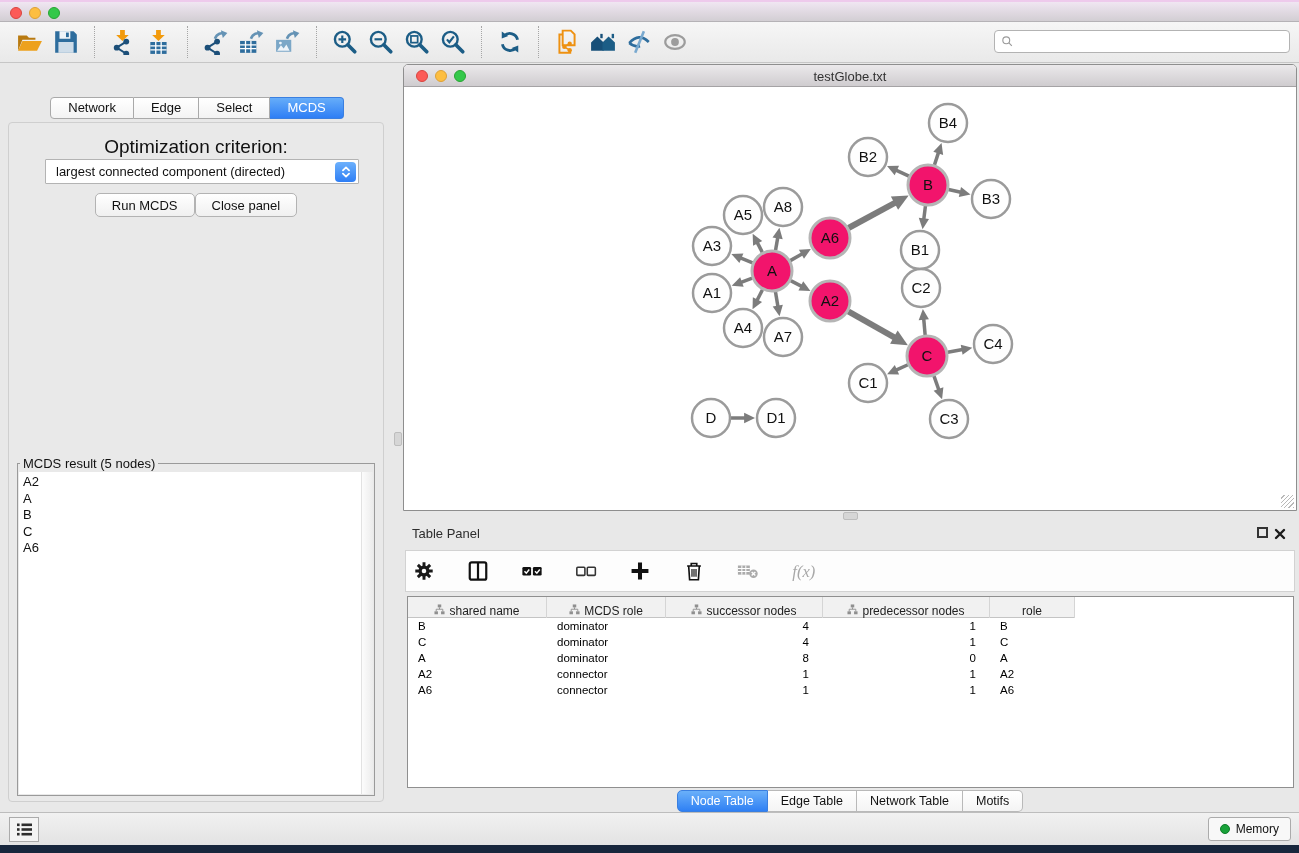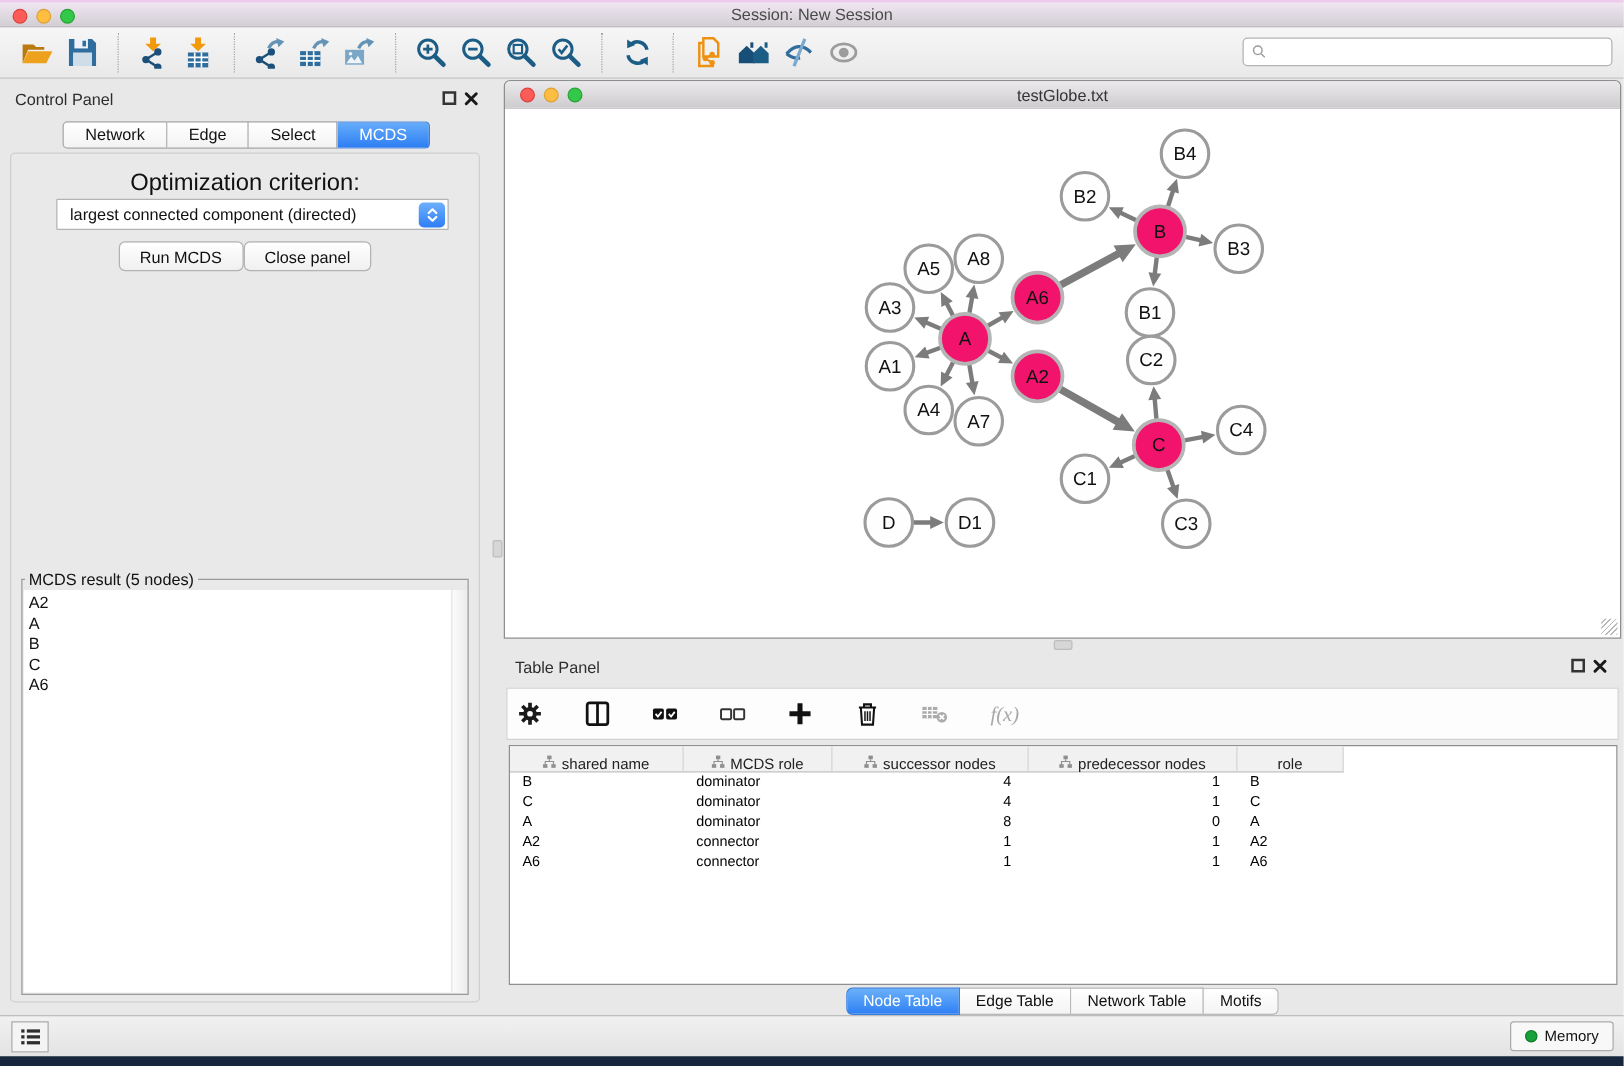--- a/index.html
+++ b/index.html
@@ -111,21 +111,20 @@
 </style>
 </head>
 <body>
 
 <div id="app">
 
   <div class="titlebar">
     <span class="light red" style="left:10px"></span>
     <span class="light yellow" style="left:29px"></span>
     <span class="light green" style="left:48px"></span>
-    <div class="title">Session: New Session</div>
   </div>
 
   <div class="toolbar">
     <div class="searchbox">
       <svg viewBox="0 0 24 24">
           <circle cx="10" cy="10" r="5.5" fill="none" stroke="#9a9a9a" stroke-width="1.8"></circle>
           <path d="M14.3 14.3l4.6 4.6" stroke="#9a9a9a" stroke-width="1.8"></path>
         </svg>
       <input type="text" placeholder="" style="">
     </div>
@@ -266,29 +265,20 @@
       </div>
       <div class="tbtn">
         <svg viewBox="0 0 24 24">
           <ellipse cx="12" cy="12" rx="9" ry="6.3" fill="none" stroke="#9c9c9c" stroke-width="2"></ellipse>
           <circle cx="12" cy="12" r="3.6" fill="#9c9c9c"></circle>
         </svg>
       </div>
     </div>
 
   <div class="cpanel">
-    <div class="panel-head">
-      <span class="panel-title">Control Panel</span>
-      <span class="float-ico" style="right:26px"></span>
-      <span class="close-ico" style="right:8px">
-        <svg viewBox="0 0 12 12">
-            <path d="M2 2l8 8M10 2l-8 8" stroke="#1a1a1a" stroke-width="2.4" stroke-linecap="round"></path>
-          </svg>
-      </span>
-    </div>
     <div class="ctabs">
         <span class="ctab">Network</span>
         <span class="ctab">Edge</span>
         <span class="ctab">Select</span>
         <span class="ctab active">MCDS</span>
       </div>
     <div class="cbody">
       <div class="opt-label">Optimization criterion:</div>
       <div class="dd">
         <span class="dd-text">largest connected component (directed)</span>

